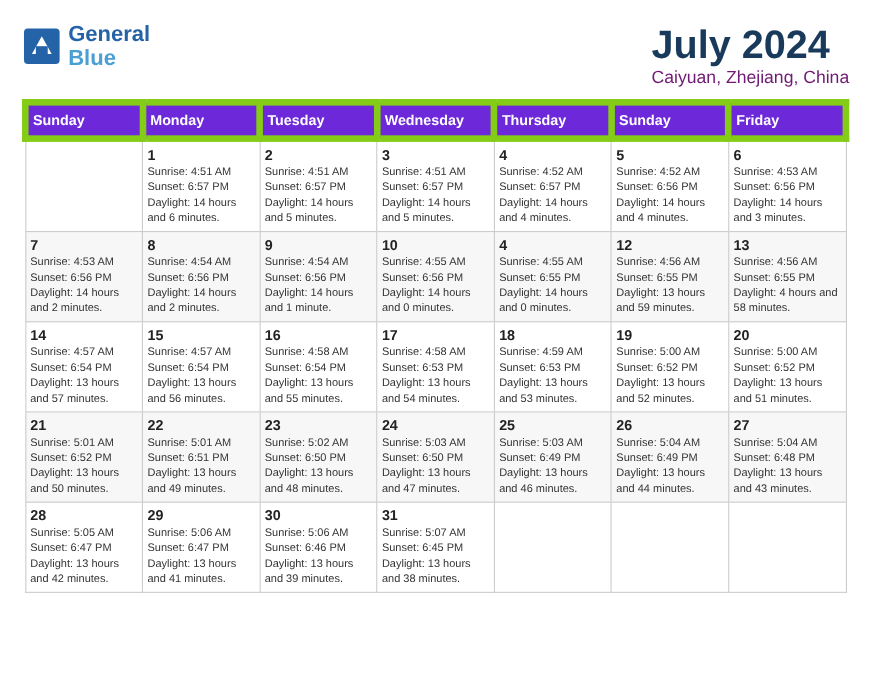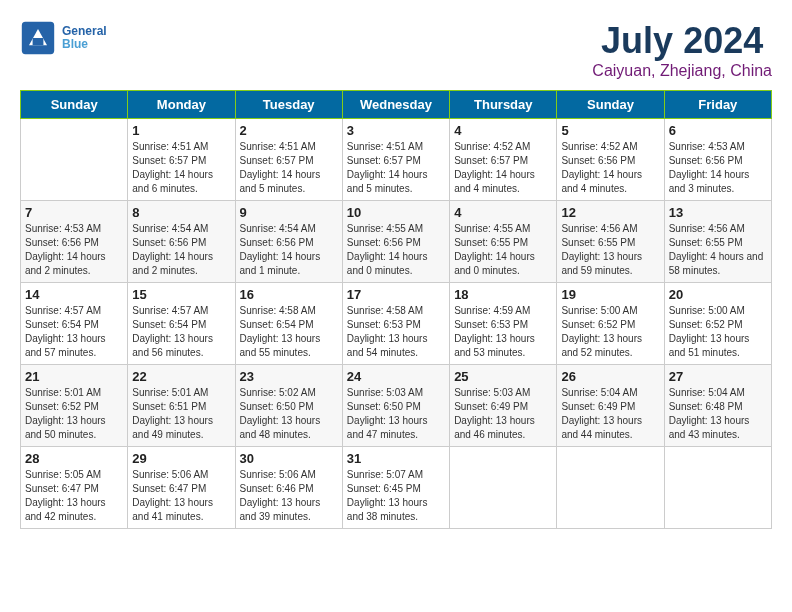--- a/index.html
+++ b/index.html
@@ -15,58 +15,58 @@
       justify-content: space-between;
       align-items: flex-start;
       margin-bottom: 10px;
     }
     .logo {
       display: flex;
       align-items: center;
       gap: 6px;
     }
     .logo-text {
-      font-size: 12px;
+      font-size: 20px;
       font-weight: bold;
       color: #1a3a5c;
       line-height: 1.1;
     }
     .logo-text span {
       color: #2563a8;
     }
     .logo-icon {
       width: 36px;
       height: 36px;
     }
     .title-block {
-      text-align: center;
+      text-align: left;
       margin-left: 12px;
     }
     .title-block .month-year {
       font-size: 36px;
       font-weight: bold;
       color: #1a3a5c;
     }
     .title-block .location {
       font-size: 16px;
       color: #701a75;
     }
     table {
       width: 100%;
       border-collapse: collapse;
       font-size: 11px;
     }
     thead tr th {
-      background: #0369a1;
+      background: #6d28d9;
       color: #fff;
       padding: 6px 4px;
-      text-align: center;
+      text-align: left;
       font-size: 13px;
       font-weight: bold;
-      border: 1px solid #84cc16;
+      border: 6px solid #84cc16;
     }
     tbody tr td {
       border: 1px solid #ccc;
       vertical-align: top;
       padding: 4px 4px;
       min-height: 80px;
       width: 14.28%;
       color: #333;
     }
     .day-num {

